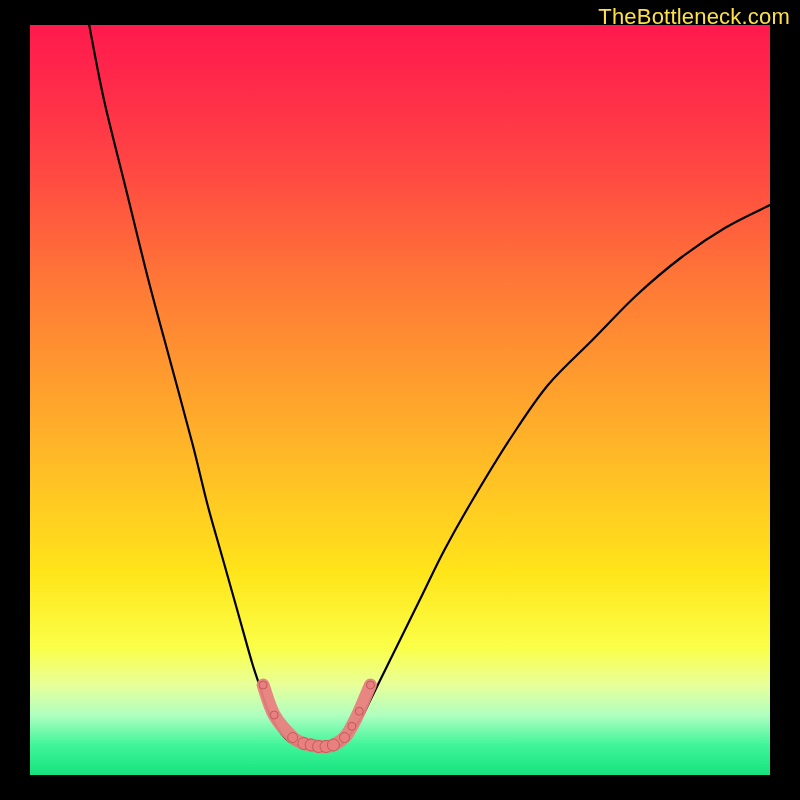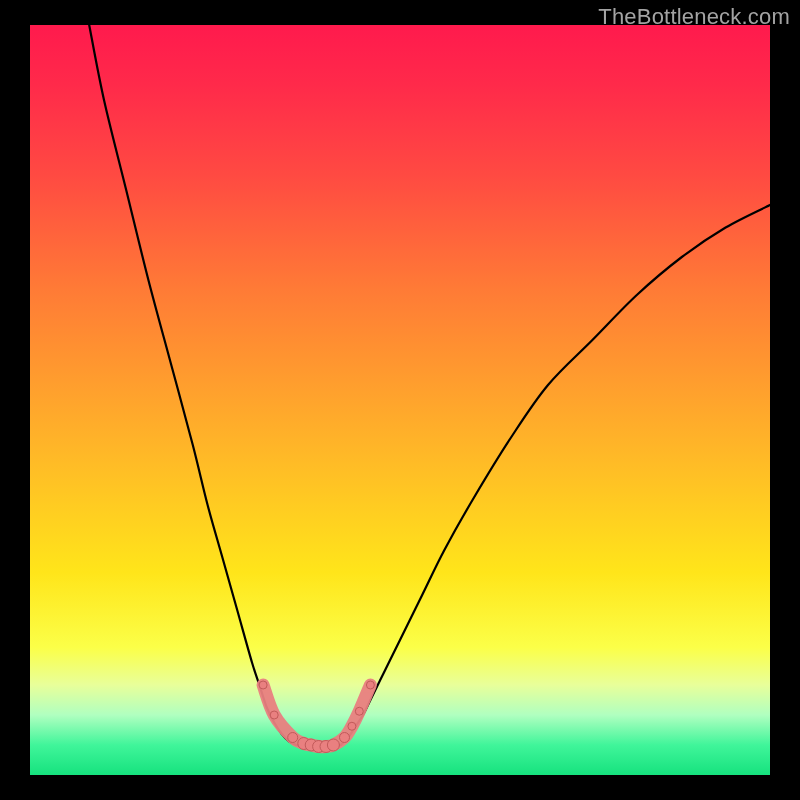--- a/index.html
+++ b/index.html
@@ -35,21 +35,21 @@
       #fbff48 83%,
       #e8ff9a 88%,
       #b0ffc0 92%,
       #40f59a 96%,
       #16e27e 100%);
   }
   .watermark {
     position: absolute;
     top: 4px;
     right: 10px;
-    color: #a3a3a3;
+    color: #fde047;
     font-size: 22px;
     font-weight: 500;
     letter-spacing: 0.2px;
   }
   svg.curves {
     position: absolute;
     left: 0;
     top: 0;
     width: 740px;
     height: 750px;

